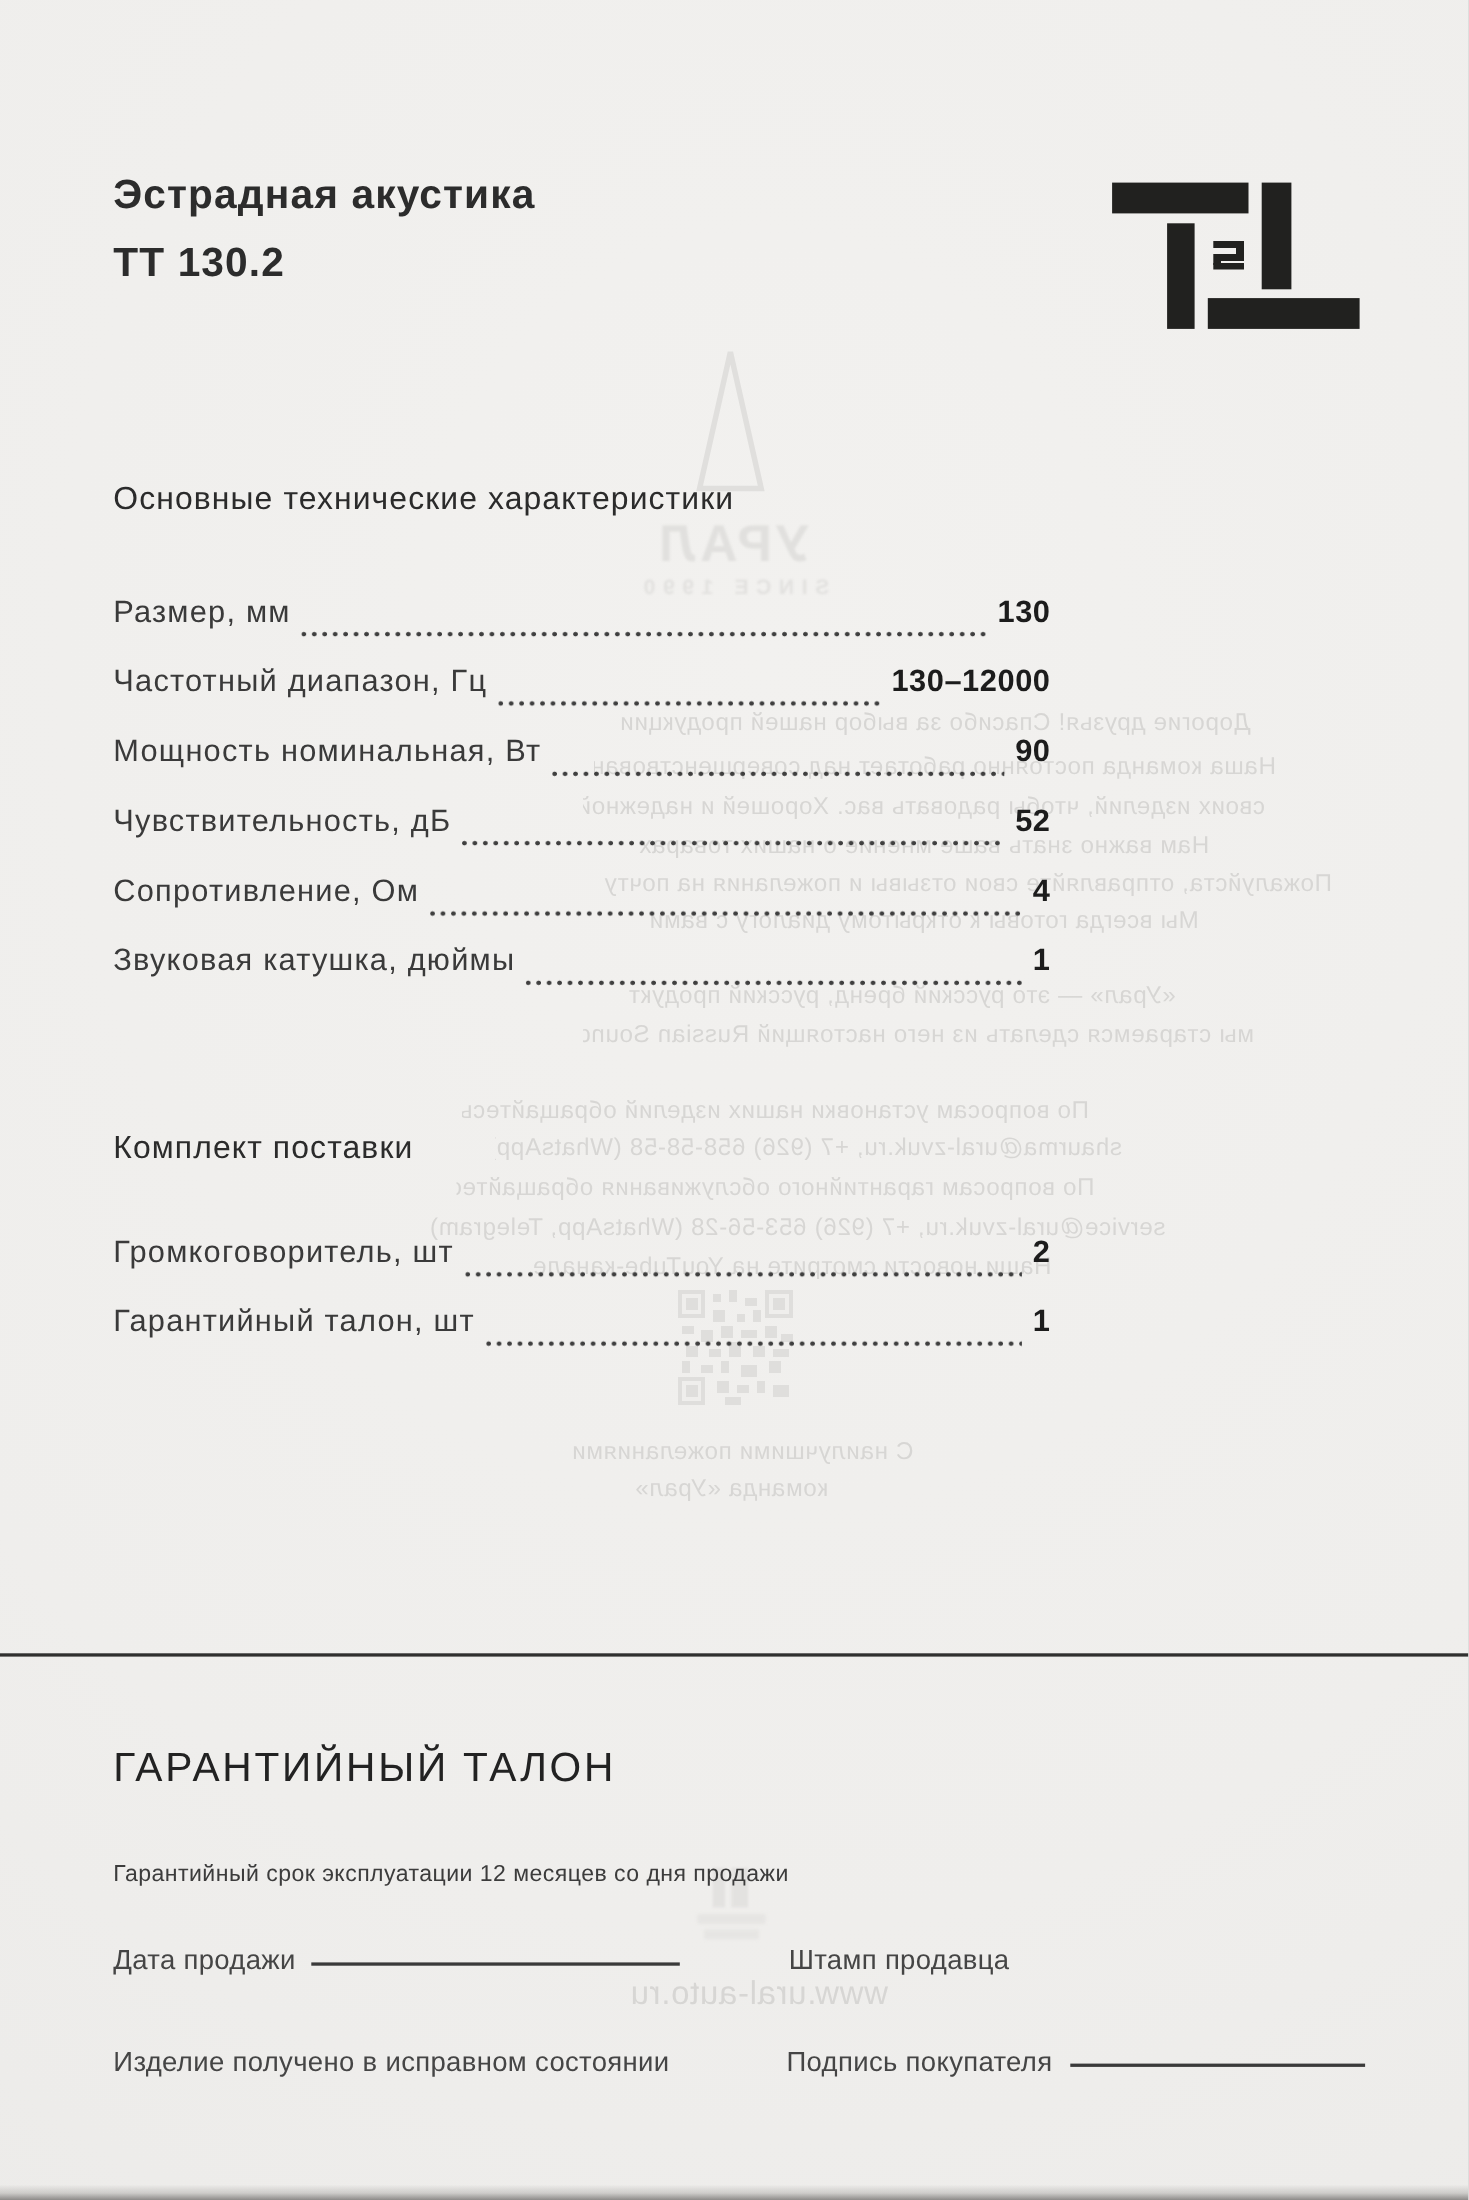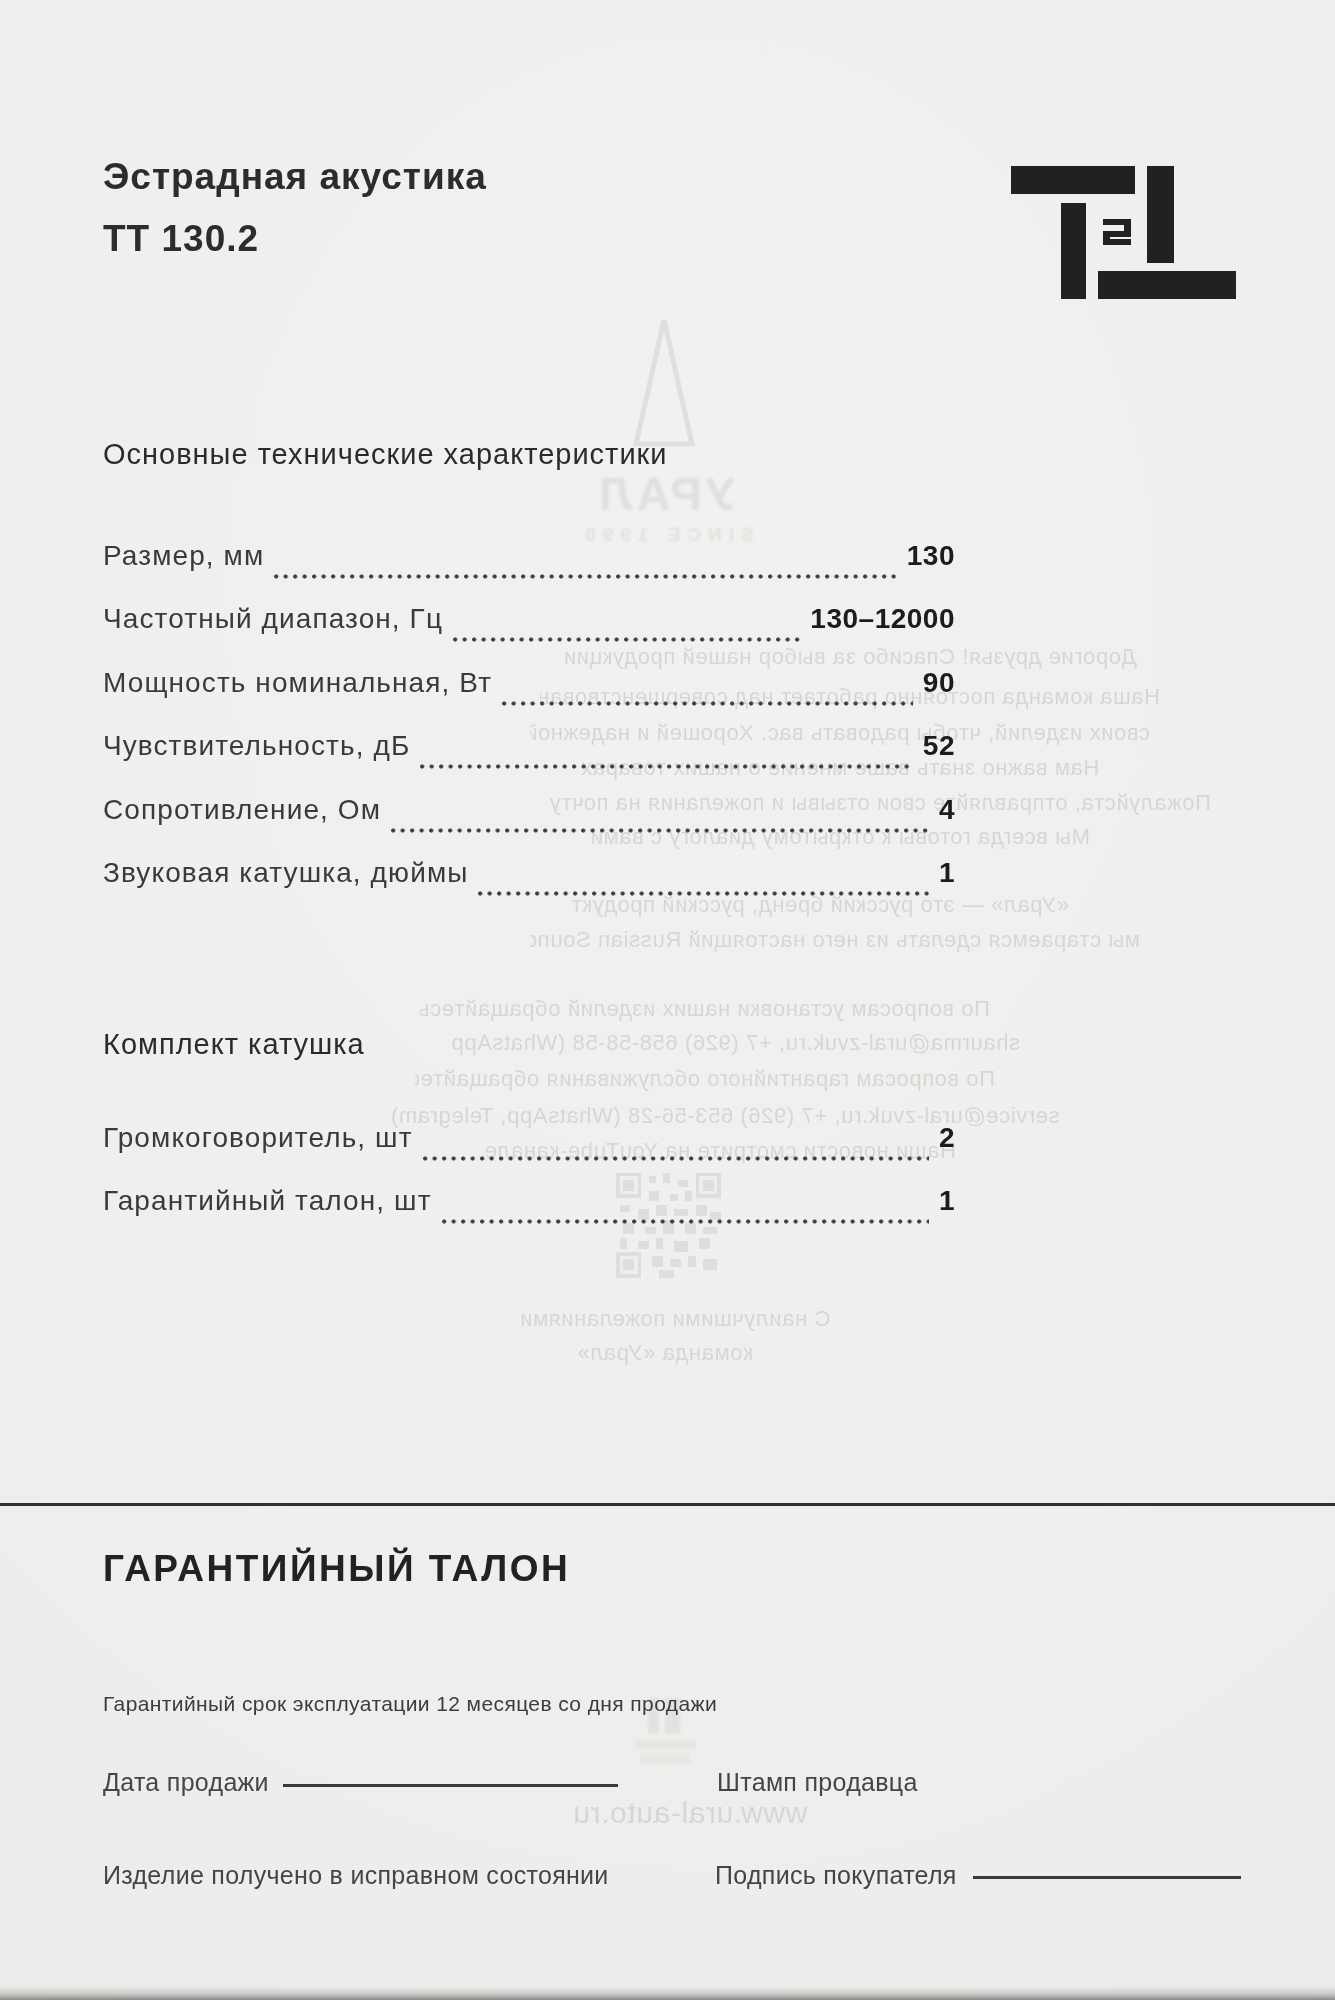--- a/index.html
+++ b/index.html
@@ -24,21 +24,21 @@
   .logo{position:absolute;left:1011px;top:166px;width:225px;height:134px;}
   .logo div{position:absolute;background:#21211f;}
   .h2{position:absolute;left:103px;font-size:29px;font-weight:400;color:#2b2b2b;letter-spacing:1px;}
   .list{position:absolute;left:103px;width:852px;}
   .row{display:flex;align-items:flex-end;height:63.5px;}
   .lbl{white-space:nowrap;font-size:28px;color:#3a3a3a;letter-spacing:1.1px;}
   .dots{flex:1;height:9px;margin:0 10px;position:relative;top:9px;
         background:radial-gradient(circle at 2.2px 4.5px,#3f3f3f 1.75px,rgba(0,0,0,0) 2.4px) left center/9.5px 9px repeat-x;}
   .val{white-space:nowrap;font-size:28px;font-weight:700;color:#1c1c1c;letter-spacing:.5px;}
   .divider{position:absolute;left:0;top:1503px;width:1335px;height:3px;background:#30302f;}
-  .wh{position:absolute;left:103px;top:1548px;font-size:37px;font-weight:700;
+  .wh{position:absolute;left:103px;top:1586px;font-size:37px;font-weight:400;
       letter-spacing:2.5px;color:#222;}
   .ws{position:absolute;left:103px;top:1648px;font-size:21px;color:#3c3c3c;letter-spacing:.4px;margin-top:44px;}
   .fl{position:absolute;font-size:25px;color:#454545;letter-spacing:.3px;white-space:nowrap;}
   .fill-line{position:absolute;height:0;border-bottom:3px solid #3a3a3a;}
   .bottom-edge{position:absolute;left:0;bottom:0;width:1335px;height:14px;
       background:linear-gradient(to bottom,rgba(60,56,52,0) 0%,rgba(60,56,52,.18) 55%,rgba(45,42,40,.5) 100%);}
 </style>
 </head>
 <body>
 
@@ -168,21 +168,21 @@
       <span class="dots"></span>
       <span class="val">4</span>
     </div>
     <div class="row">
       <span class="lbl">Звуковая катушка, дюймы</span>
       <span class="dots"></span>
       <span class="val">1</span>
     </div>
   </div>
 
-  <div class="h2" style="top:1028px">Комплект катушка</div>
+  <div class="h2" style="top:1028px">Комплект поставки</div>
 
   <div class="list" style="top:1090px">
     <div class="row">
       <span class="lbl">Громкоговоритель, шт</span>
       <span class="dots"></span>
       <span class="val">2</span>
     </div>
     <div class="row">
       <span class="lbl">Гарантийный талон, шт</span>
       <span class="dots"></span>

